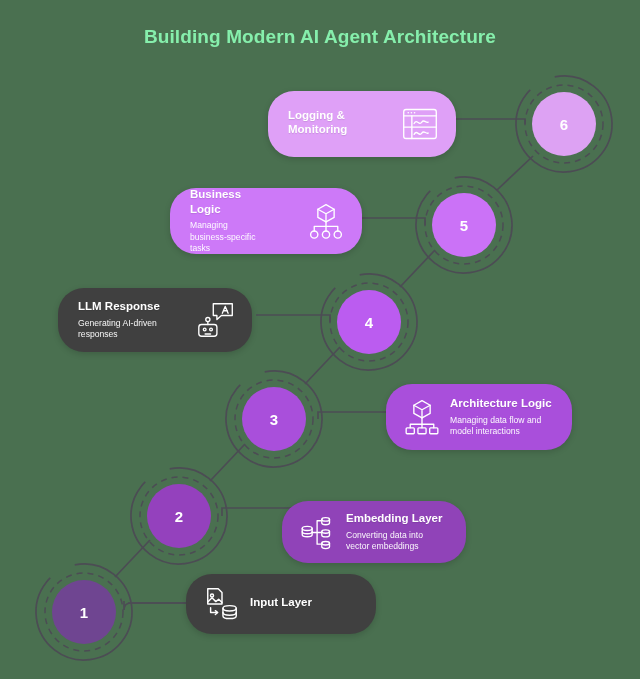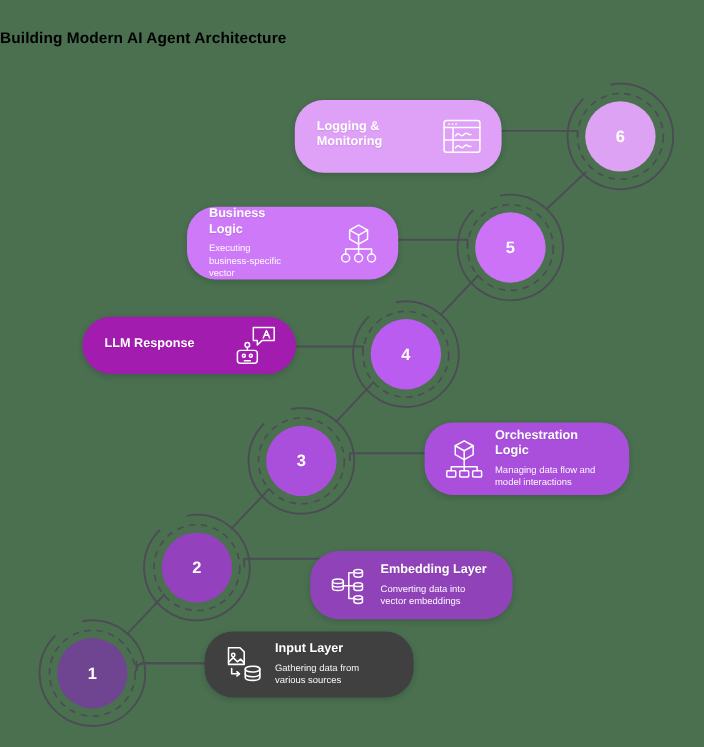--- a/index.html
+++ b/index.html
@@ -16,25 +16,25 @@
   #stage {
     position: relative;
     width: 640px;
     height: 679px;
   }
   #title {
     position: absolute;
     left: 0;
     top: 26px;
     width: 640px;
-    text-align: left;
-    font-size: 14px;
+    text-align: center;
+    font-size: 19px;
     font-weight: bold;
     letter-spacing: 0.1px;
-    color: #000000;
+    color: #86efac;
   }
   svg.wires {
     position: absolute;
     left: 0;
     top: 0;
     width: 640px;
     height: 679px;
     pointer-events: none;
   }
   .card {
@@ -143,21 +143,20 @@
         <path d="M5 18 l4.5-4.5 4 4 3-2.5 3.5 3.5"></path>
         <path d="M8 24 v5 h7"></path>
         <path d="M13 27 l2.5 2 -2.5 2"></path>
         <ellipse cx="28" cy="24.5" rx="7" ry="2.8"></ellipse>
         <path d="M21 24.5 v8 c0 1.6 3.1 2.8 7 2.8 s7-1.2 7-2.8 v-8"></path>
         <path d="M21 29 c0 1.6 3.1 2.8 7 2.8 s7-1.2 7-2.8"></path>
       </svg>
     </div>
     <div class="card-text">
       <div class="card-title">Input Layer</div>
-      <div class="card-desc">Gathering data from various sources</div>
     </div>
   </div>
 
   <div class="card icon-left" style="left:282px; top:479px; width:184px; height:62px; background:#9043b8;margin-top:22px;">
     <div class="card-icon">
       <svg width="36" height="38" viewBox="0 0 40 42" fill="none" stroke="#ffffff" stroke-width="1.5" stroke-linecap="round" stroke-linejoin="round">
         <ellipse cx="8" cy="17" rx="5.5" ry="2.3"></ellipse>
         <path d="M2.5 17 v7 c0 1.3 2.5 2.3 5.5 2.3 s5.5-1 5.5-2.3 v-7"></path>
         <path d="M2.5 20.6 c0 1.3 2.5 2.3 5.5 2.3 s5.5-1 5.5-2.3"></path>
         <path d="M14 21.5 h5 M19 21.5 v-13 h4 M19 21.5 v13 h4 M19 21.5 h4"></path>
@@ -180,57 +179,58 @@
       <svg width="38" height="38" viewBox="0 0 42 42" fill="none" stroke="#ffffff" stroke-width="1.5" stroke-linecap="round" stroke-linejoin="round">
         <path d="M21 3 l9 5 v9 l-9 5 -9-5 v-9 z"></path>
         <path d="M12 8 l9 5 9-5 M21 13 v9"></path>
         <path d="M21 22 v5 M8 33 v-4 h26 v4 M21 27 v6"></path>
         <rect x="3.5" y="33" width="9" height="6.5" rx="1"></rect>
         <rect x="16.5" y="33" width="9" height="6.5" rx="1"></rect>
         <rect x="29.5" y="33" width="9" height="6.5" rx="1"></rect>
       </svg>
     </div>
     <div class="card-text">
-      <div class="card-title">Orchestration Logic</div>
+      <div class="card-title">Architecture Logic</div>
       <div class="card-desc">Managing data flow and model interactions</div>
     </div>
   </div>
 
-  <div class="card icon-right" style="left:75px; top:288px; width:194px; height:52px; background:#a21caf;">
+  <div class="card icon-right" style="left:58px; top:288px; width:194px; height:64px; background:#404040;">
     <div class="card-icon">
       <svg width="38" height="38" viewBox="0 0 42 42" fill="none" stroke="#ffffff" stroke-width="1.5" stroke-linecap="round" stroke-linejoin="round">
         <path d="M18 3 h21 v13 h-12 l-5 4.5 v-4.5 h-4 z"></path>
         <path d="M28 13.5 l3.2-7.5 3.2 7.5 M29.2 10.8 h4.4"></path>
         <circle cx="12" cy="20.5" r="2.3"></circle>
         <path d="M12 23 v3"></path>
         <path d="M5 26 h14 c1.7 0 3 1.3 3 3 v7 c0 1.7-1.3 3-3 3 h-14 c-1.7 0-3-1.3-3-3 v-7 c0-1.7 1.3-3 3-3 z"></path>
         <circle cx="8.5" cy="31.5" r="1.5"></circle>
         <circle cx="15.5" cy="31.5" r="1.5"></circle>
         <path d="M9 36.5 h6"></path>
       </svg>
     </div>
     <div class="card-text">
       <div class="card-title">LLM Response</div>
+      <div class="card-desc">Generating AI-driven responses</div>
     </div>
   </div>
 
   <div class="card icon-right" style="left:170px; top:188px; width:192px; height:66px; background:#cd79f8;gap:40px;">
     <div class="card-icon">
       <svg width="38" height="38" viewBox="0 0 42 42" fill="none" stroke="#ffffff" stroke-width="1.5" stroke-linecap="round" stroke-linejoin="round">
         <path d="M21 3 l9 5 v9 l-9 5 -9-5 v-9 z"></path>
         <path d="M12 8 l9 5 9-5 M21 13 v9"></path>
         <path d="M21 22 v5 M8 32 v-5 h26 v5 M21 27 v5"></path>
         <circle cx="8" cy="36" r="4"></circle>
         <circle cx="21" cy="36" r="4"></circle>
         <circle cx="34" cy="36" r="4"></circle>
       </svg>
     </div>
     <div class="card-text">
       <div class="card-title">Business Logic</div>
-      <div class="card-desc">Executing business-specific vector</div>
+      <div class="card-desc">Managing business-specific tasks</div>
     </div>
   </div>
 
   <div class="card icon-right" style="left:268px; top:91px; width:188px; height:66px; background:#dfa0f7;">
     <div class="card-icon">
       <svg width="38" height="38" viewBox="0 0 42 42" fill="none" stroke="#ffffff" stroke-width="1.5" stroke-linecap="round" stroke-linejoin="round">
         <rect x="3" y="5" width="36" height="32" rx="2.5"></rect>
         <path d="M3 12 h36"></path>
         <circle cx="8" cy="8.6" r="0.9" fill="#ffffff" stroke="none"></circle>
         <circle cx="11.5" cy="8.6" r="0.9" fill="#ffffff" stroke="none"></circle>

